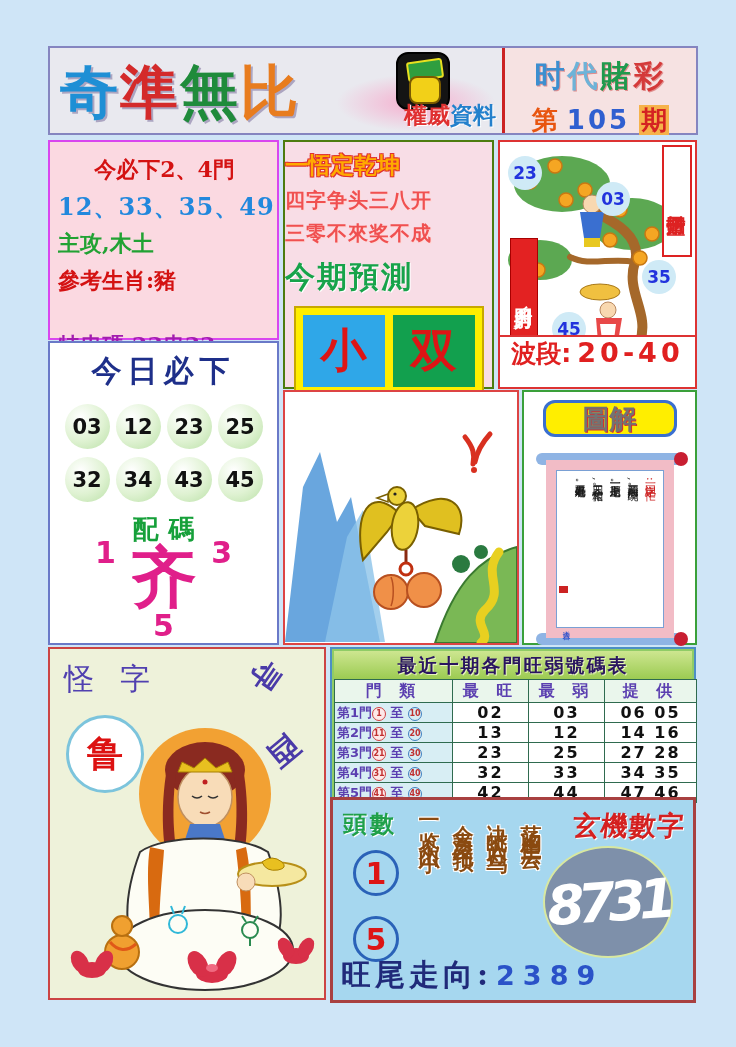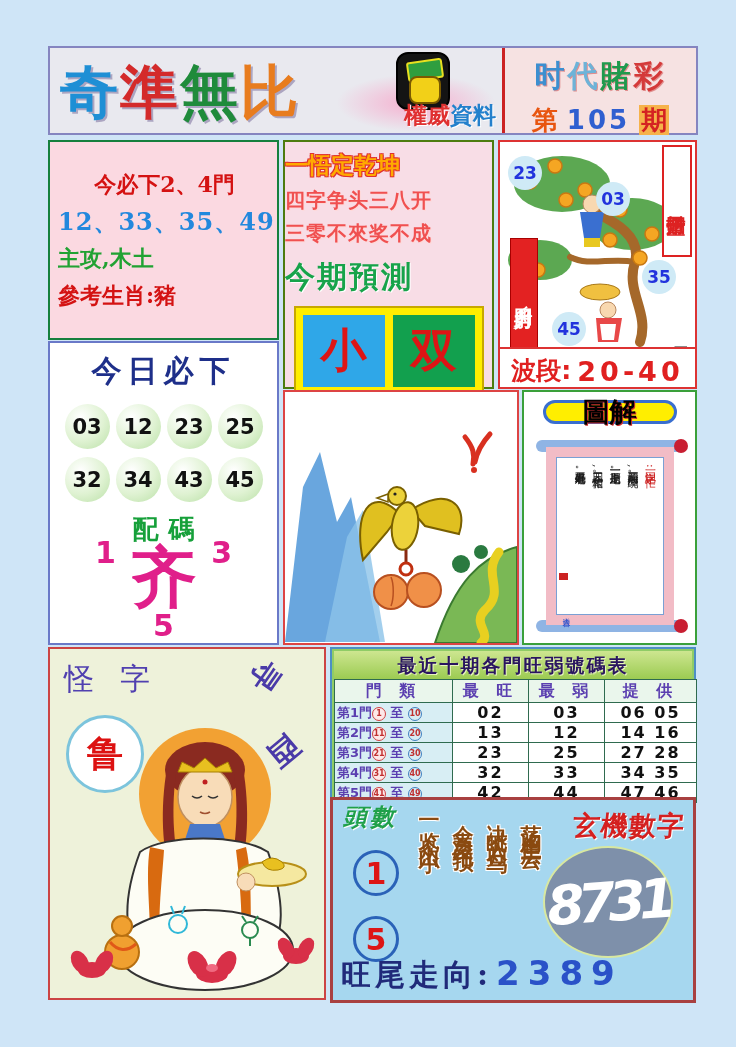--- a/index.html
+++ b/index.html
@@ -30,21 +30,21 @@
                   text-align:center; }
   .hr-line1 { margin-top:8px; font-size:30px; font-weight:bold; letter-spacing:3px;
               text-shadow:1px 1px 0 rgba(200,40,40,.45); }
   .rc0{color:#3c8fd0}.rc1{color:#6db3d8}.rc2{color:#1f9a4d}.rc3{color:#d43a3a}
   .hr-line2 { margin-top:6px; font-size:26px; font-weight:bold; }
   .issue-prefix{color:#e85510}.issue-number{color:#2f5fd0; letter-spacing:3px}
   .issue-suffix{color:#d42222; background:#f6b24a; padding:0 2px}
 
   
   .tips { left:48px; top:140px; width:231px; height:200px; background:#fbd9e1;
-          border:2px solid #15803d; padding:24px 6px 0 8px;
+          border:2px solid #d946ef; padding:9px 6px 0 8px;
           font-family:"DejaVu Serif","Liberation Serif",serif; }
   .tips div { line-height:37px; font-weight:bold; white-space:nowrap; }
   .tl1 { color:#d41212; font-size:22px; text-align:center; }
   .tl2 { color:#2288dd; font-size:24px; letter-spacing:1px; }
   .tl3 { color:#21a233; font-size:22px; }
   .tl4 { color:#d41212; font-size:22px; }
   .tl5 { color:#a21caf; font-size:22px;margin-top:28px; }
 
   
   .today { left:48px; top:341px; width:231px; height:304px; background:#ffffff;
@@ -99,36 +99,36 @@
             color:#fff; writing-mode:vertical-rl; font-size:19px; font-weight:bold;
             display:flex; align-items:center; justify-content:center; border:1px solid #a80000; }
   .banner .marks { font-size:14px; }
   .bubble { position:absolute; width:34px; height:34px; border-radius:50%; background:#cfeaf6;
             color:#2233dd; font-size:17px; font-weight:bold; display:flex; align-items:center;
             justify-content:center; }
   .bub0{left:8px;  top:14px;}
   .bub1{left:96px; top:40px;}
   .bub2{left:142px;top:118px;}
   .bub3{left:52px; top:170px;}
-  .wave-strip { position:absolute; left:0; right:0; bottom:0; height:40px;
-                border-top:2px solid #dd3333; background:#fff; display:flex; align-items:flex-end;
+  .wave-strip { position:absolute; left:0; right:0; bottom:0; height:52px;
+                border-top:2px solid #dd3333; background:#fff; display:flex; align-items:flex-start;
                 justify-content:center; font-weight:bold; }
   .wave-label { color:#e02020; font-size:25px; }
   .wave-value { color:#e02020; font-size:27px; letter-spacing:4px; margin-left:6px; }
 
   
   .picture { left:283px; top:390px; width:236px; height:255px; background:#fff;
              border:2px solid #dd4444; }
 
   
   .diagram { left:522px; top:390px; width:175px; height:255px; background:#fff;
              border:2px solid #3aa03a; }
-  .diagram-title { margin:8px auto 16px; width:134px; height:24px; background:#ffee00;
+  .diagram-title { margin:8px auto 16px; width:134px; height:37px; background:#ffee00;
                    border:3px solid #3a6fd0; border-radius:12px; display:flex; align-items:center;
-                   justify-content:space-evenly; color:#000000; font-size:27px; font-weight:bold;
+                   justify-content:space-evenly; color:#737373; font-size:27px; font-weight:bold;
                    text-shadow:1px 1px 0 #d03030; }
   .scroll { position:relative; margin:6px auto 0; width:152px; height:192px; }
   .roller { position:absolute; left:2px; right:2px; height:12px; background:#8fb4e4;
             border-radius:6px; }
   .roller.top{top:0} .roller.bottom{bottom:0}
   .knob { position:absolute; right:-4px; top:-1px; width:14px; height:14px; border-radius:50%;
           background:#c81e32; }
   .scroll-body { position:absolute; left:12px; right:12px; top:7px; bottom:7px; background:#f2bcc6; }
   .scroll-inner { position:absolute; left:22px; right:22px; top:17px; bottom:17px; background:#fff;
                   border:1px solid #7aa0d4; padding:6px 4px; writing-mode:vertical-rl;
@@ -171,22 +171,22 @@
   .cnum { display:inline-block; width:14px; height:14px; line-height:12px; border-radius:50%;
           font-size:8px; text-align:center; vertical-align:1px; font-weight:bold; }
   .cr { border:1px solid #d04040; color:#c03030; background:#fde8e8; }
   .cb { border:1px solid #4080c0; color:#c03030; background:#d8ecf4; }
   td.val { color:#111; font-size:16px; font-weight:bold; letter-spacing:2px; }
   col.c-gate{width:118px} col.c-hot{width:76px} col.c-weak{width:76px} col.c-offer{width:92px}
 
   
   .mystic { left:330px; top:797px; width:366px; height:206px; background:#a6d7ef;
             border:3px solid #a84040; }
-  .head-label { position:absolute; left:10px; top:1px; color:#1fa04a; font-size:24px;
-                font-weight:bold; letter-spacing:3px; text-shadow:1px 1px 0 #fff;font-style:italic; }
+  .head-label { position:absolute; left:10px; top:8px; color:#1fa04a; font-size:24px;
+                font-weight:bold; letter-spacing:3px; text-shadow:1px 1px 0 #fff; }
   .head-circle { position:absolute; width:46px; height:46px; border-radius:50%;
                  border:3px solid #2a62b8; color:#dd1515; font-size:30px; font-weight:bold;
                  display:flex; align-items:center; justify-content:center; }
   .hc1{left:20px; top:50px;}
   .hc5{left:20px; top:116px;}
   .poem { position:absolute; left:86px; top:8px; display:flex; gap:13px; }
   .poem-col { writing-mode:vertical-rl; color:#8a4a10; font-size:21px; font-weight:bold;
               line-height:1; letter-spacing:7px;
               text-shadow:1px 1px 0 #fff,-1px -1px 0 #fff,1px -1px 0 #fff,-1px 1px 0 #fff;
               font-family:"DejaVu Serif","Liberation Serif",serif; }
@@ -194,21 +194,21 @@
                   font-weight:bold; transform:skewX(-6deg); letter-spacing:1px;
                   text-shadow:1px 1px 0 #fff; }
   .mystic-ellipse { position:absolute; right:20px; top:46px; width:130px; height:112px;
                     border-radius:50%; background:#7e90aa; border:2px solid #d8e8a0;
                     display:flex; align-items:center; justify-content:center; }
   .mystic-number { color:#fff; font-size:54px; font-weight:bold; letter-spacing:-7px;
                    transform:rotate(-4deg); font-style:italic; }
   .tail-row { position:absolute; left:8px; bottom:4px; display:flex; align-items:baseline; }
   .tail-label { color:#202a7a; font-size:30px; font-weight:bold; letter-spacing:4px;
                 font-family:"DejaVu Serif","Liberation Serif",serif; }
-  .tail-value { color:#2a52c8; font-size:34px; font-weight:bold; letter-spacing:8px; margin-left:4px; }
+  .tail-value { color:#2a52c8; font-size:27px; font-weight:bold; letter-spacing:8px; margin-left:4px; }
 </style>
 </head>
 <body>
 
 <div class="page">
 
   <div class="abs header">
     <div class="header-left">
       <div class="main-title">
         <span class="tc0">奇</span><span class="tc1">準</span><span class="tc2">無</span><span class="tc3">比</span>

